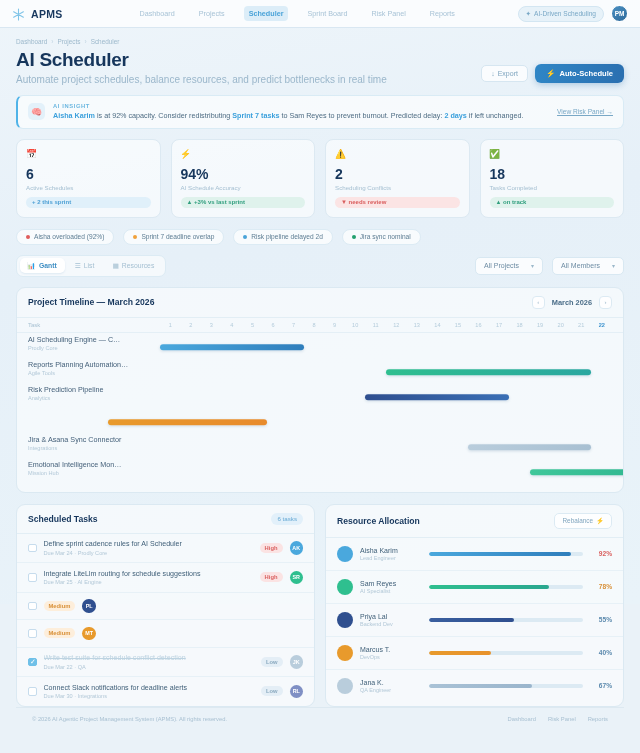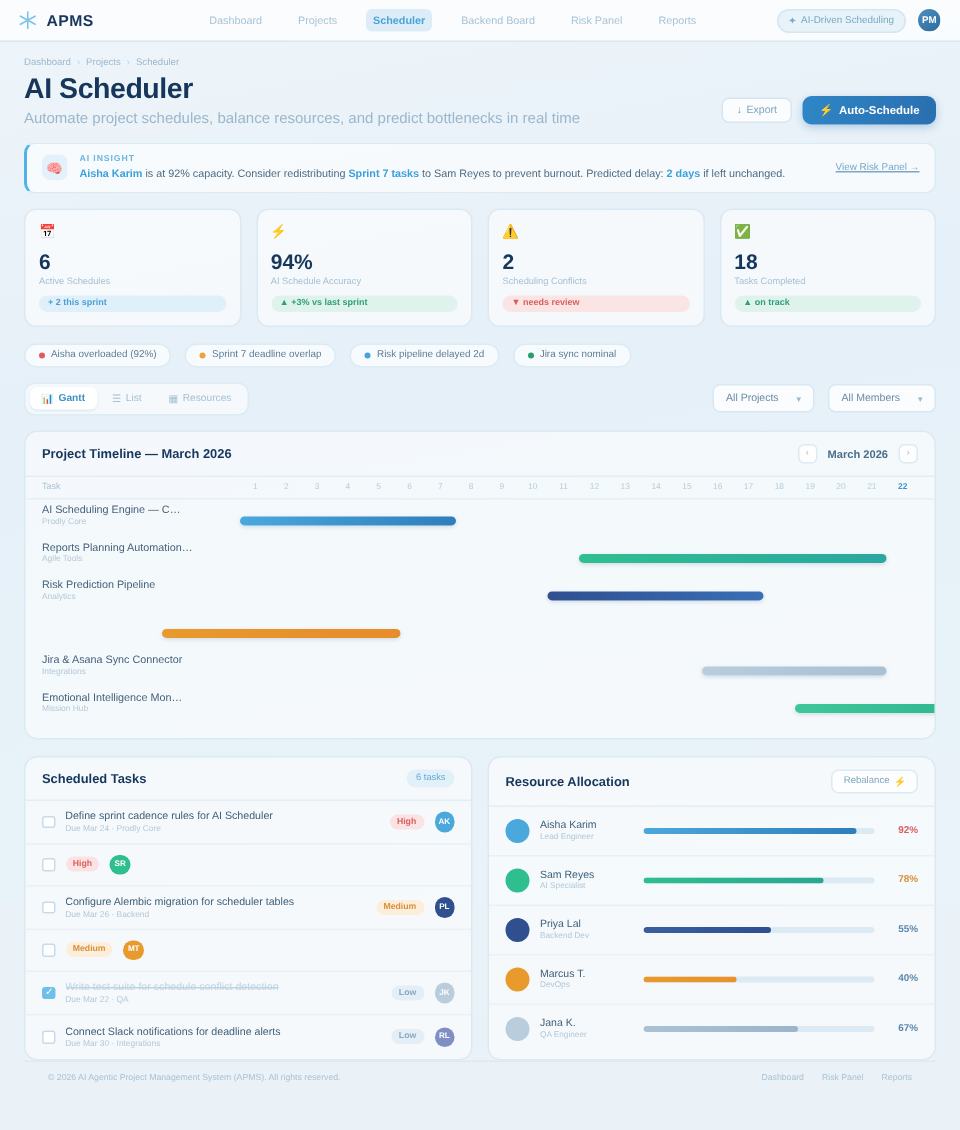--- a/index.html
+++ b/index.html
@@ -254,21 +254,21 @@
         <svg viewBox="0 0 24 24" width="13" height="13" fill="none" stroke="#7fc4e8" stroke-width="2" stroke-linecap="round">
           <path d="M12 2v20M3 7l18 10M21 7L3 17"></path>
         </svg>
       </span>
       <span class="brand-name">APMS</span>
     </div>
     <div class="nav-links">
       <div class="nav-link">Dashboard</div>
       <div class="nav-link">Projects</div>
       <div class="nav-link active">Scheduler</div>
-      <div class="nav-link">Backend Board</div>
+      <div class="nav-link">Sprint Board</div>
       <div class="nav-link">Risk Panel</div>
       <div class="nav-link">Reports</div>
     </div>
     <div class="nav-right">
       <div class="nav-pill">
         <span>✦</span>
         <span>AI-Driven Scheduling</span>
       </div>
       <div class="avatar-nav">PM</div>
     </div>
@@ -485,29 +485,29 @@
               <div class="cbox"></div>
               <div class="task-main">
                 <div class="task-name">Define sprint cadence rules for AI Scheduler</div>
                 <div class="task-meta">Due Mar 24 · Prodly Core</div>
               </div>
               <div class="pri pri-high">High</div>
               <div class="av" style="background:#4aa8dd">AK</div>
             </div>
             <div class="task-row">
               <div class="cbox"></div>
+              <div class="task-main">
+                <div class="task-name">Integrate LiteLlm routing for schedule suggestions</div>
+                <div class="task-meta">Due Mar 25 · AI Engine</div>
+              </div>
               <div class="pri pri-high">High</div>
               <div class="av" style="background:#2fbf8f">SR</div>
             </div>
             <div class="task-row">
               <div class="cbox"></div>
-              <div class="task-main">
-                <div class="task-name">Configure Alembic migration for scheduler tables</div>
-                <div class="task-meta">Due Mar 26 · Backend</div>
-              </div>
               <div class="pri pri-med">Medium</div>
               <div class="av" style="background:#2f4f8f">PL</div>
             </div>
             <div class="task-row">
               <div class="cbox"></div>
               <div class="pri pri-med">Medium</div>
               <div class="av" style="background:#e89a2c">MT</div>
             </div>
             <div class="task-row">
               <div class="cbox checked"></div>

